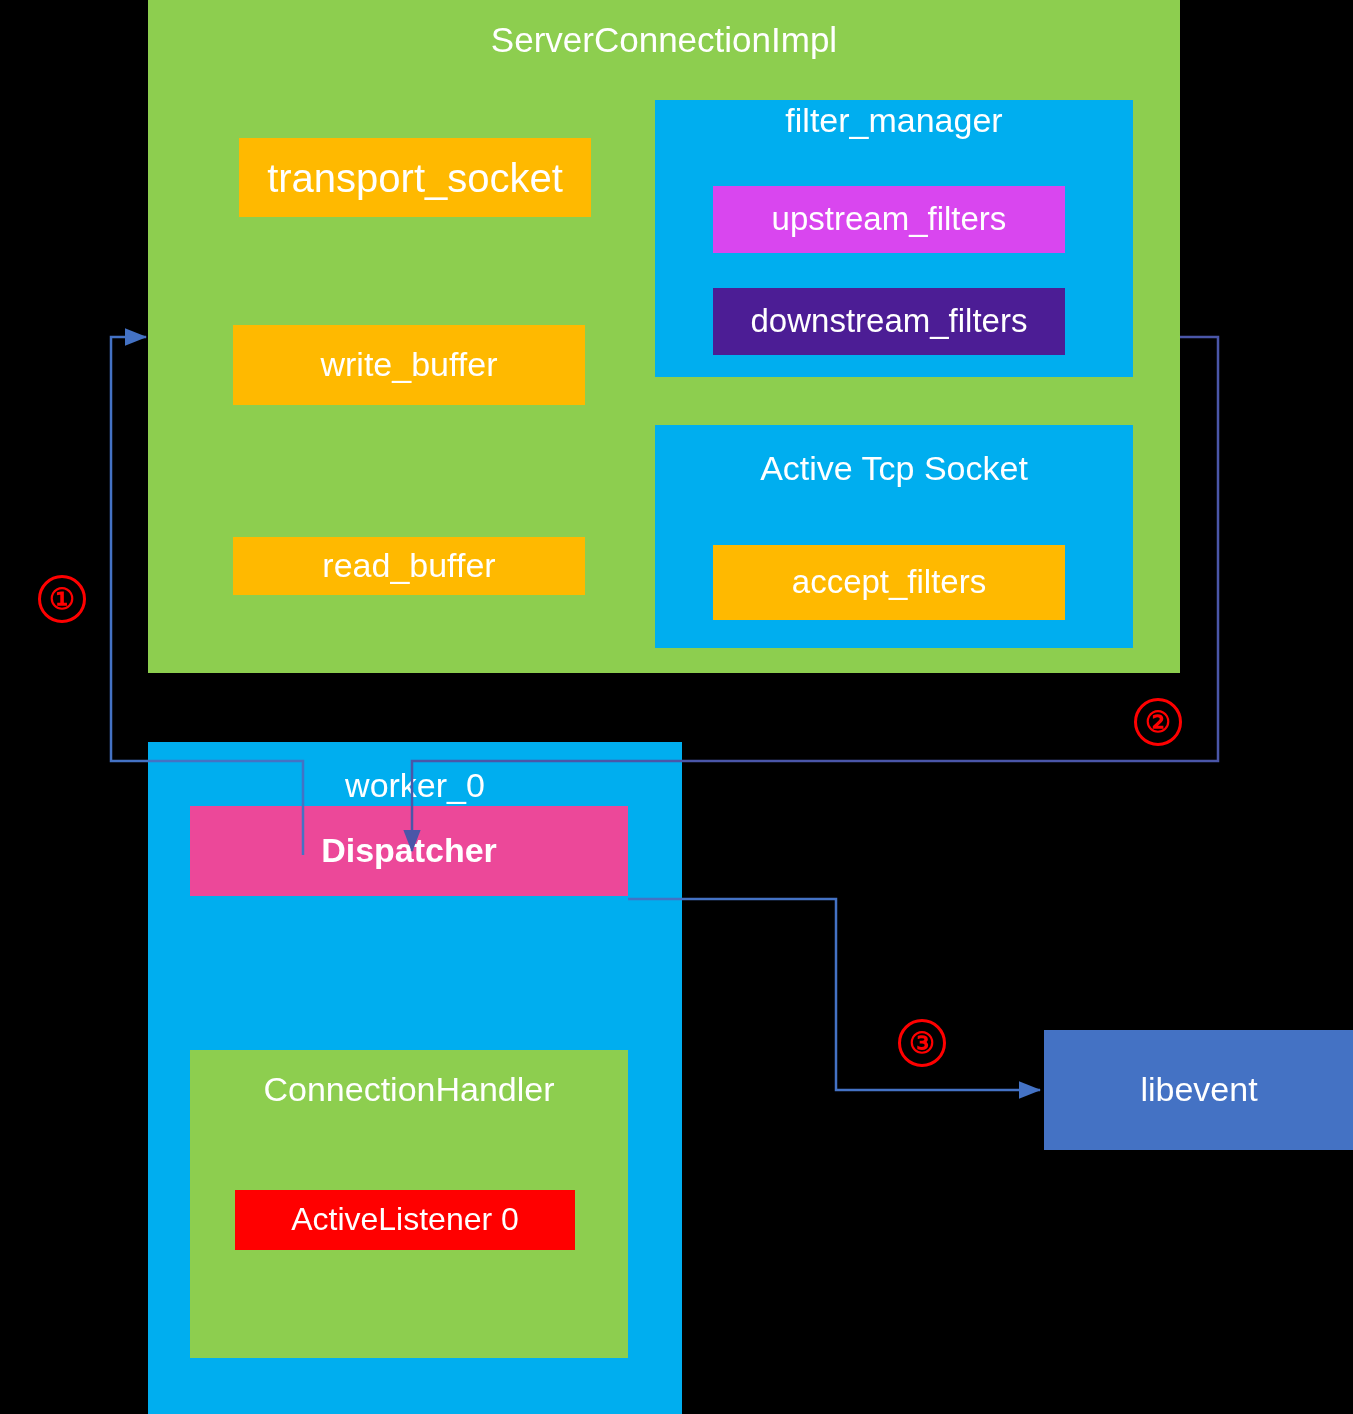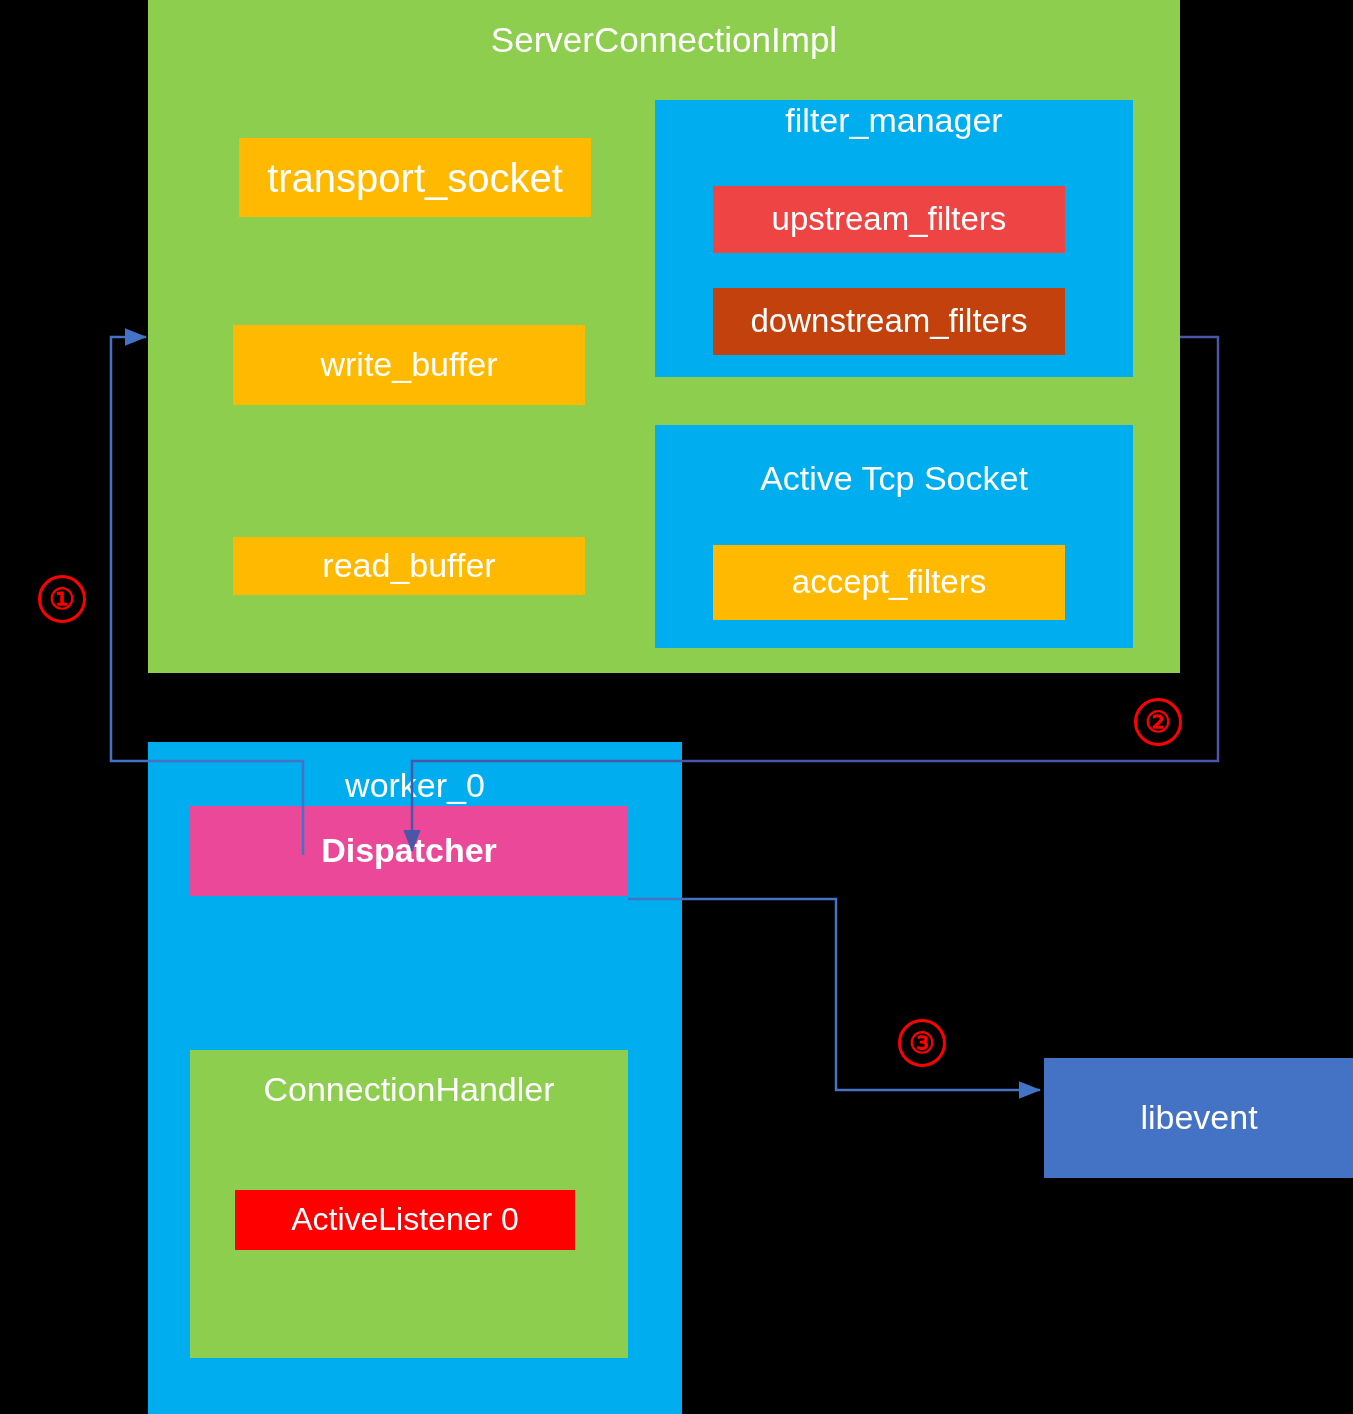--- a/index.html
+++ b/index.html
@@ -49,29 +49,29 @@
   #transport-socket { left: 239px; top: 138px; width: 352px; height: 79px;  background: #FFB900; font-size: 40px; }
   #write-buffer     { left: 233px; top: 325px; width: 352px; height: 80px;  background: #FFB900; font-size: 34px; }
   #read-buffer      { left: 233px; top: 537px; width: 352px; height: 58px;  background: #FFB900; font-size: 34px; }
 
   
   #filter-manager {
     left: 655px; top: 100px; width: 478px; height: 277px;
     background: #00AEEF;
   }
   #filter-manager > .lbl { font-size: 34px; padding-top: 3px; }
-  #upstream-filters   { left: 713px; top: 186px; width: 352px; height: 67px; background: #ef4444; font-size: 33px; }
-  #downstream-filters { left: 713px; top: 288px; width: 352px; height: 67px; background: #c2410c; font-size: 33px; }
+  #upstream-filters   { left: 713px; top: 186px; width: 352px; height: 67px; background: #d946ef; font-size: 33px; }
+  #downstream-filters { left: 713px; top: 288px; width: 352px; height: 67px; background: #4c1d95; font-size: 33px; }
 
   
   #active-tcp-socket {
     left: 655px; top: 425px; width: 478px; height: 223px;
     background: #00AEEF;
   }
-  #active-tcp-socket > .lbl { font-size: 34px; padding-top: 26px; margin-top: 10px; }
+  #active-tcp-socket > .lbl { font-size: 34px; padding-top: 26px; }
   #accept-filters { left: 713px; top: 545px; width: 352px; height: 75px; background: #FFB900; font-size: 33px; }
 
   
   #worker-0 {
     left: 148px; top: 742px; width: 534px; height: 680px;
     background: #00AEEF;
   }
   #worker-0 > .lbl { font-size: 34px; padding-top: 26px; }
 
   #dispatcher {
@@ -85,21 +85,21 @@
   }
   #connection-handler > .lbl { font-size: 34px; padding-top: 22px; }
 
   #active-listener {
     left: 235px; top: 1190px; width: 340px; height: 60px;
     background: #FF0000; font-size: 32px;
   }
 
   #libevent {
     left: 1044px; top: 1030px; width: 310px; height: 120px;
-    background: #4472C4; font-size: 34px; margin-top: 28px;
+    background: #4472C4; font-size: 34px;
   }
 
   
   #connectors {
     position: absolute;
     left: 0; top: 0;
     width: 1353px; height: 1414px;
     pointer-events: none;
   }
 

